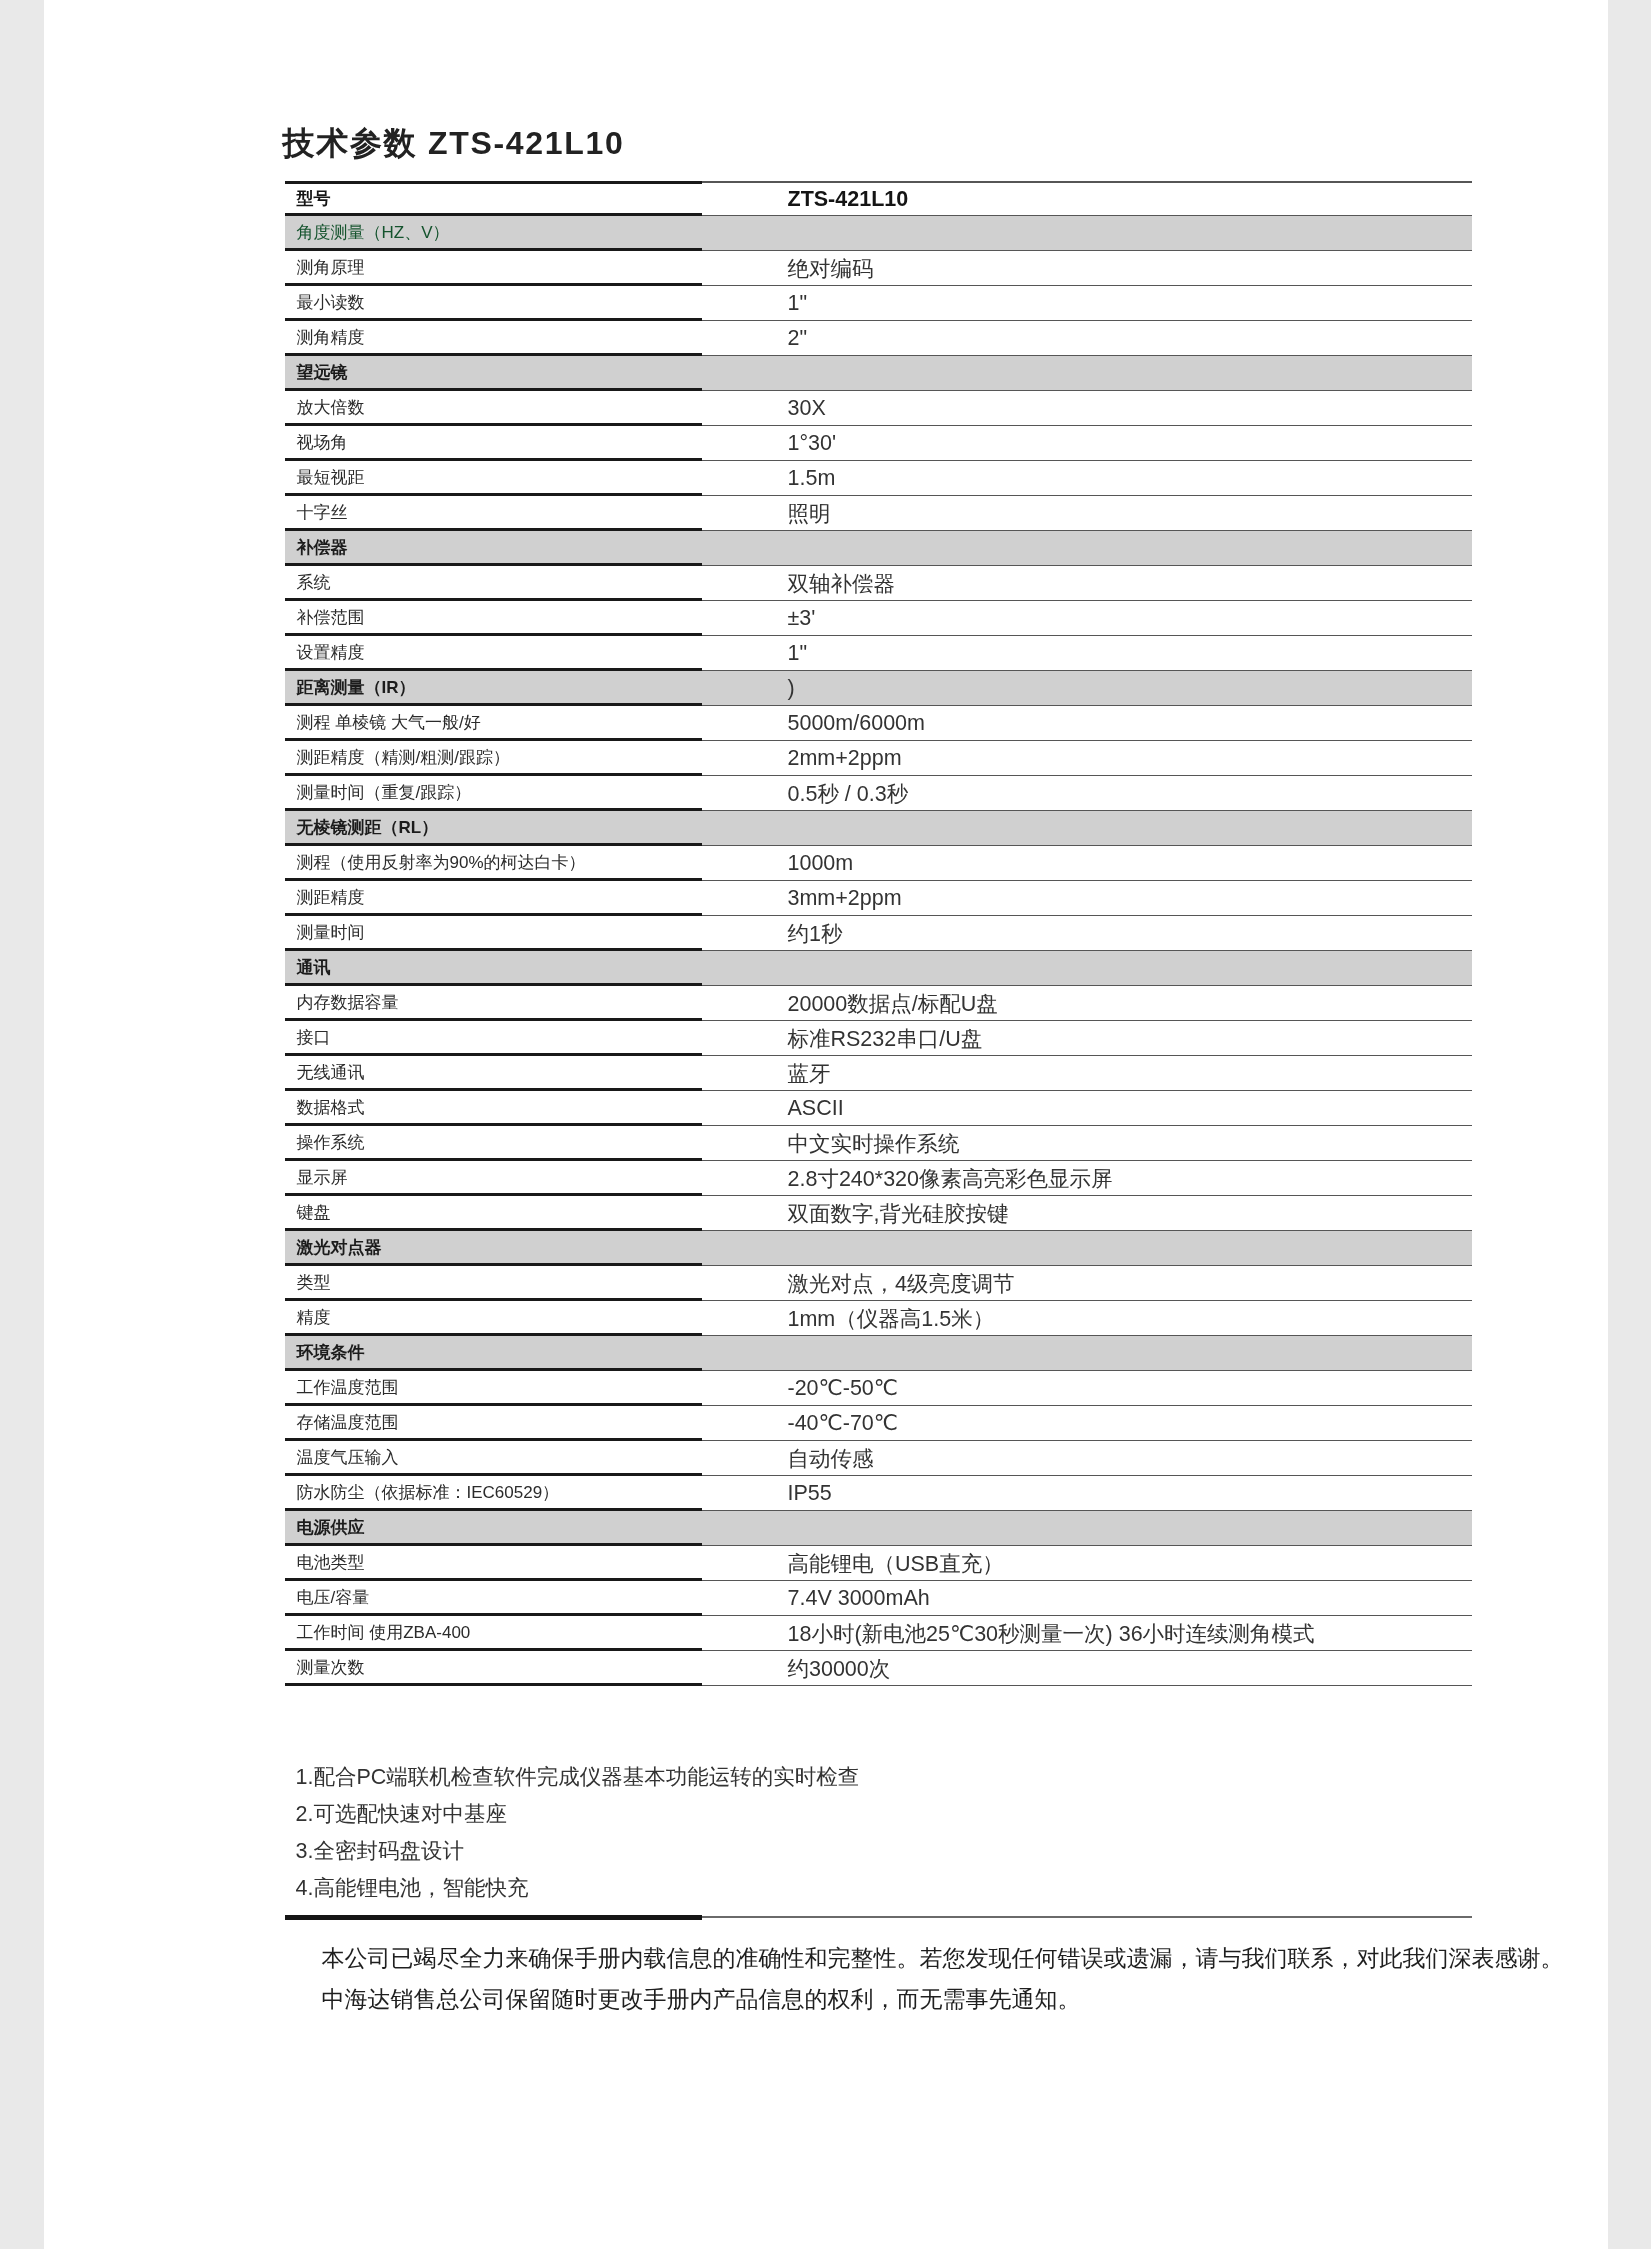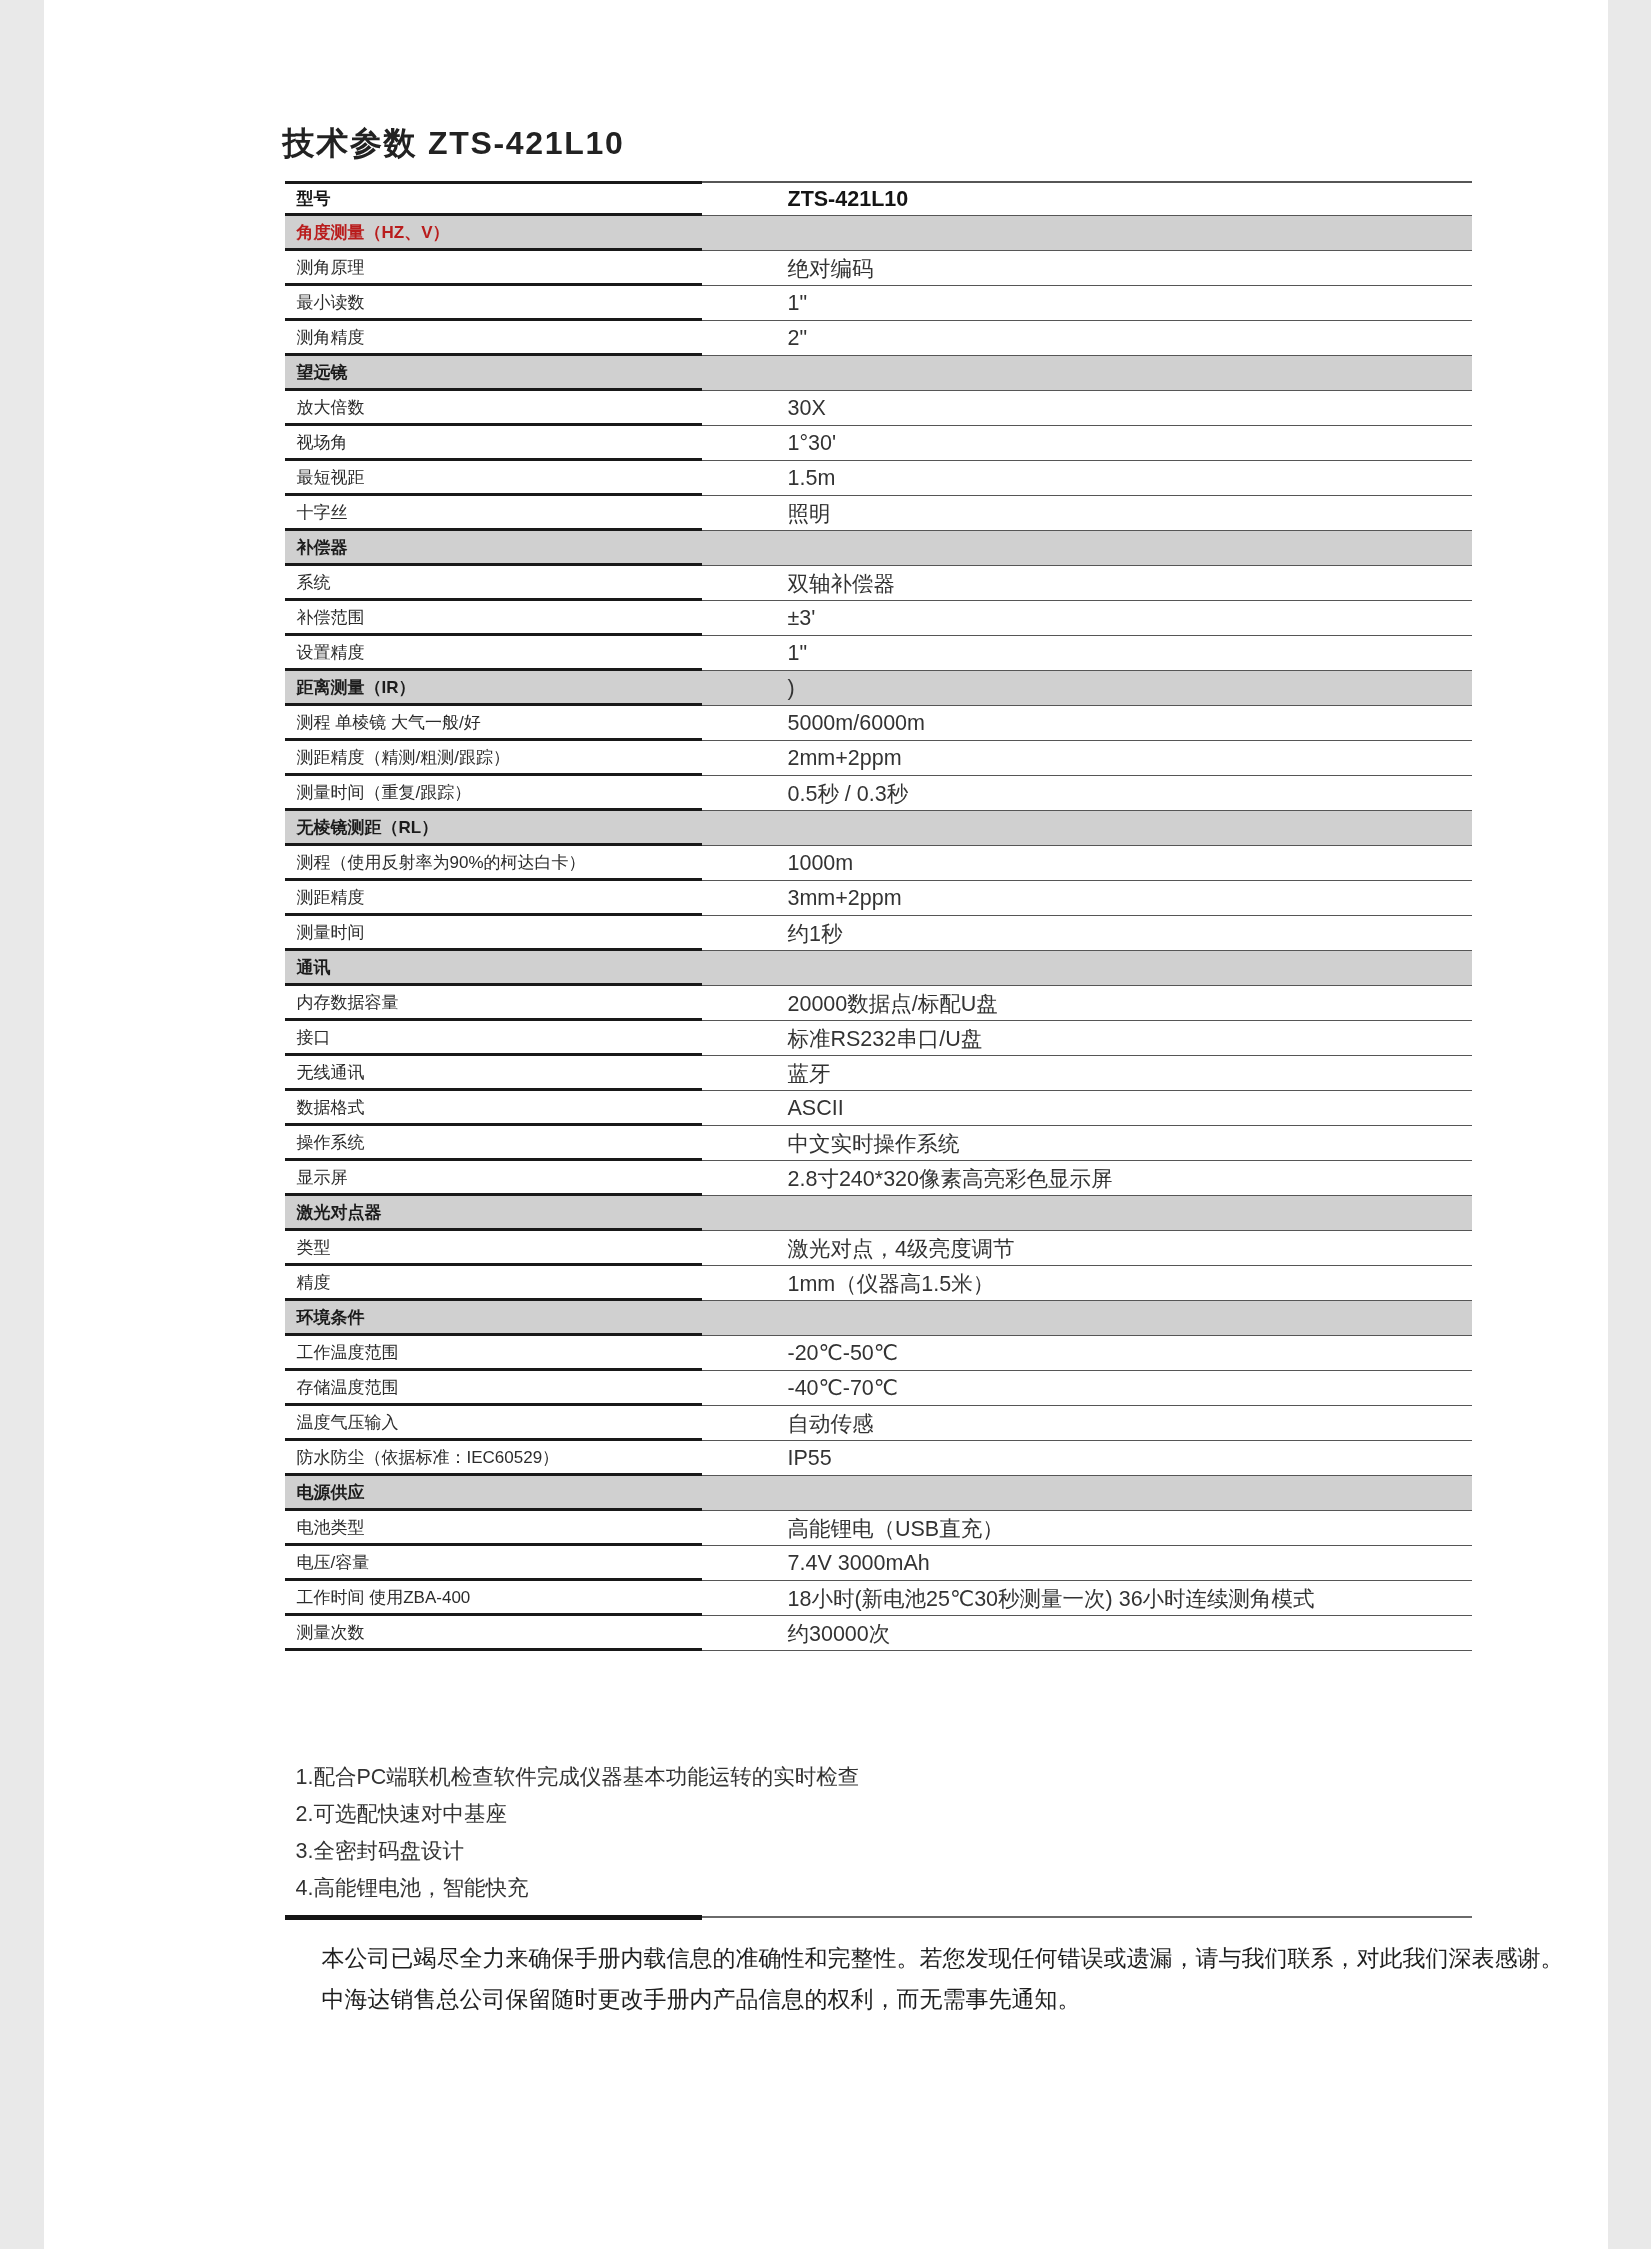--- a/index.html
+++ b/index.html
@@ -32,21 +32,21 @@
   .cell.value{
     flex:1;padding-left:86px;
     border-bottom:1.7px solid var(--border-light);
     font-size:21.5px;color:#333;
   }
   .trow:first-child .cell.label{border-top:3.4px solid var(--border-dark);}
   .trow:first-child .cell.value{border-top:2.6px solid var(--border-light);}
   .trow.model .cell{font-weight:700;color:#141414;}
   .trow.section .cell{background:var(--section-bg);}
   .trow.section .cell.label{font-weight:700;color:#1c1c1c;}
-  .trow.section.normal .cell.label{font-weight:700;color:#b91c1c;}
+  .trow.section.normal .cell.label{font-weight:400;color:#14532d;}
   .notes{position:absolute;left:252px;top:1759px;}
   .note{font-size:21.5px;color:#333;line-height:37px;white-space:nowrap;}
   .divider{position:absolute;left:241px;top:1915px;width:1187px;height:5.2px;}
   .divider .seg-dark{position:absolute;left:0;top:0;width:417px;height:5.2px;background:#151515;}
   .divider .seg-light{position:absolute;left:417px;top:0.9px;width:770px;height:2.6px;background:#6a6a6a;}
   .footer{position:absolute;left:241px;top:1938px;width:1222px;}
   .footer-line{font-size:23px;color:#1f1f1f;line-height:41px;white-space:nowrap;margin-left:37px;}
 </style>
 </head>
 <body>
@@ -165,20 +165,24 @@
         <div class="cell value">ASCII</div>
       </div>
       <div class="trow row">
         <div class="cell label">操作系统</div>
         <div class="cell value">中文实时操作系统</div>
       </div>
       <div class="trow row">
         <div class="cell label">显示屏</div>
         <div class="cell value">2.8寸240*320像素高亮彩色显示屏</div>
       </div>
+      <div class="trow row">
+        <div class="cell label">键盘</div>
+        <div class="cell value">双面数字,背光硅胶按键</div>
+      </div>
       <div class="trow section">
         <div class="cell label">激光对点器</div>
         <div class="cell value"></div>
       </div>
       <div class="trow row">
         <div class="cell label">类型</div>
         <div class="cell value">激光对点，4级亮度调节</div>
       </div>
       <div class="trow row">
         <div class="cell label">精度</div>

